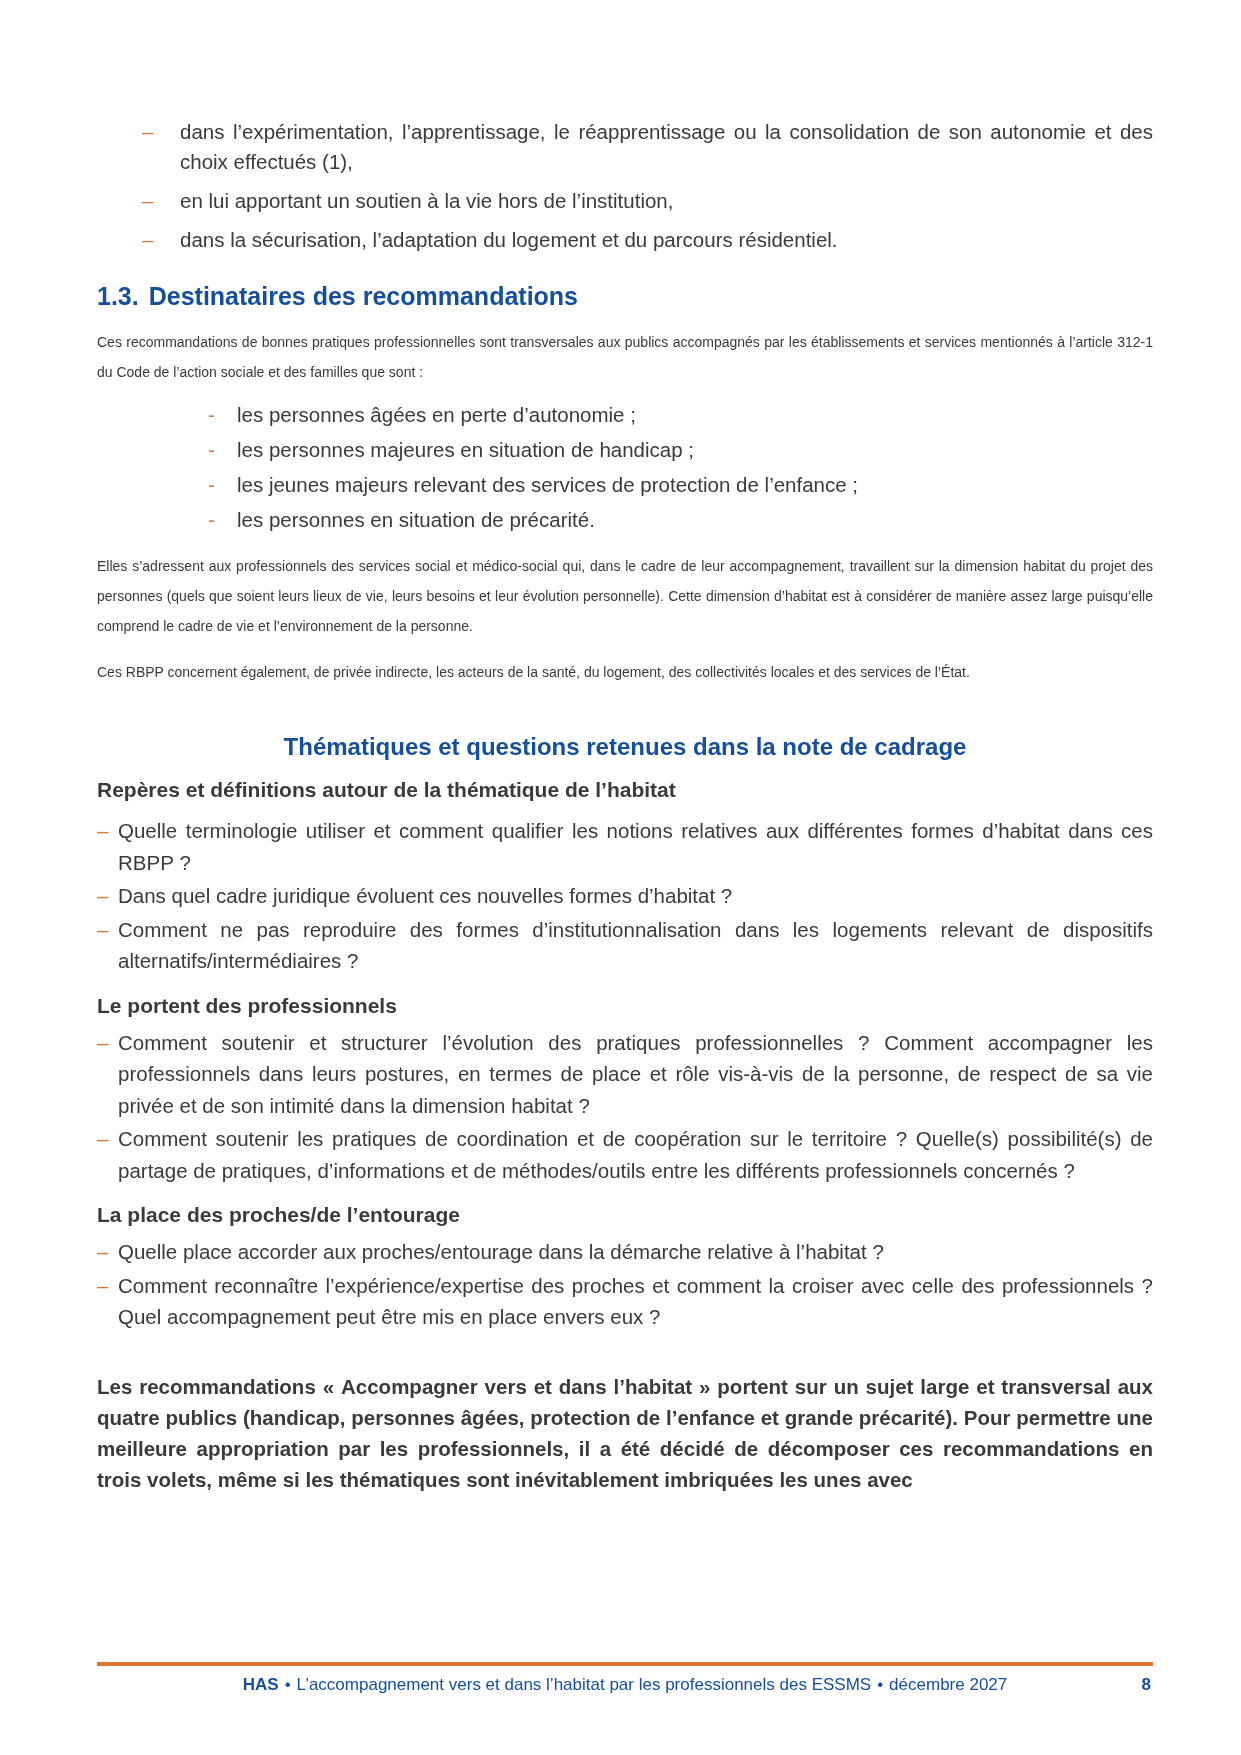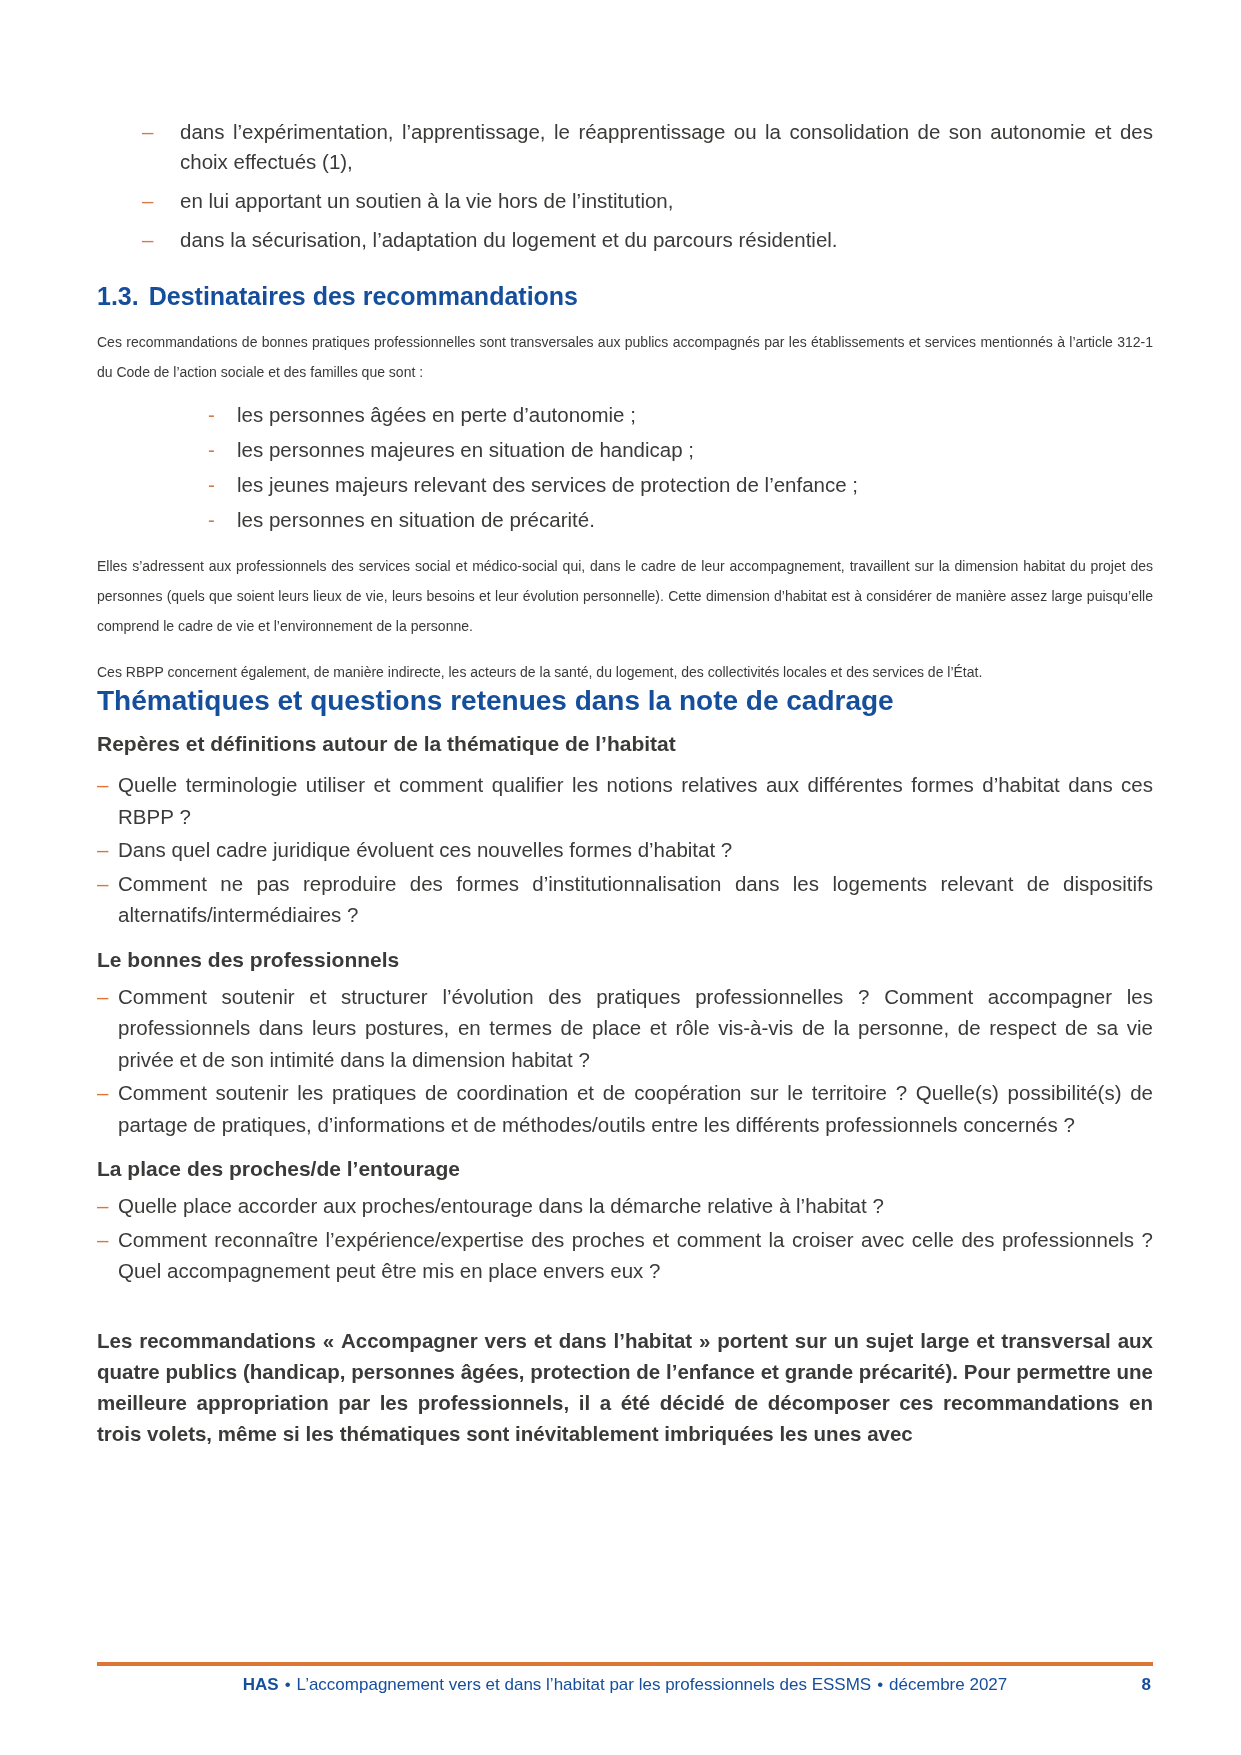--- a/index.html
+++ b/index.html
@@ -48,22 +48,23 @@
     position:relative;font-size:20.5px;line-height:35px;
     padding-left:140px;text-align:left;
   }
   .publics-item .marker{position:absolute;left:111px;top:0;color:var(--dash-orange,#d5794a);}
 
   .par-addressees{margin-top:14px;}
   .par-rbpp{margin-top:16px;}
 
   
   .cadrage-title{
-    font-size:28px;line-height:28px;font-weight:bold;
+    margin-top:46px;font-size:24px;line-height:28px;font-weight:bold;
     color:var(--heading-blue,#154f9c);
+    text-align:center;
   }
   .group-heading{
     margin-top:16px;font-size:21px;line-height:26px;font-weight:bold;
     color:var(--body-text,#3a3a39);
   }
   .question-list{margin-top:12px;}
   .question-list.tight{margin-top:8px;}
   .question-item{
     position:relative;font-size:20.5px;line-height:31.5px;text-align:justify;
     padding-left:21px;margin-bottom:2px;
@@ -121,41 +122,41 @@
         <span class="marker">-</span>
         <span>les jeunes majeurs relevant des services de protection de l’enfance&nbsp;;</span>
       </div>
       <div class="publics-item">
         <span class="marker">-</span>
         <span>les personnes en situation de précarité.</span>
       </div>
     </div>
 
     <p class="body-par par-addressees">Elles s’adressent aux professionnels des services social et médico-social qui, dans le cadre de leur accompagnement, travaillent sur la dimension habitat du projet des personnes (quels que soient leurs lieux de vie, leurs besoins et leur évolution personnelle). Cette dimension d’habitat est à considérer de manière assez large puisqu’elle comprend le cadre de vie et l’environnement de la personne.</p>
-    <p class="body-par par-rbpp">Ces RBPP concernent également, de manière indirecte, les acteurs de la santé, du logement, des collectivités locales et des services de l’État.</p>
+    <p class="body-par par-rbpp">Ces RBPP concernent également, de privée indirecte, les acteurs de la santé, du logement, des collectivités locales et des services de l’État.</p>
 
     <div class="cadrage-title">Thématiques et questions retenues dans la note de cadrage</div>
 
     <div class="group-heading">Repères et définitions autour de la thématique de l’habitat</div>
     <div class="question-list">
       <div class="question-item">
         <span class="marker">–</span>
         <span>Quelle terminologie utiliser et comment qualifier les notions relatives aux différentes formes d’habitat dans ces RBPP&nbsp;?</span>
       </div>
       <div class="question-item">
         <span class="marker">–</span>
         <span>Dans quel cadre juridique évoluent ces nouvelles formes d’habitat&nbsp;?</span>
       </div>
       <div class="question-item">
         <span class="marker">–</span>
         <span>Comment ne pas reproduire des formes d’institutionnalisation dans les logements relevant de dispositifs alternatifs/intermédiaires&nbsp;?</span>
       </div>
     </div>
 
-    <div class="group-heading">Le bonnes des professionnels</div>
+    <div class="group-heading">Le portent des professionnels</div>
     <div class="question-list tight">
       <div class="question-item">
         <span class="marker">–</span>
         <span>Comment soutenir et structurer l’évolution des pratiques professionnelles&nbsp;? Comment accompagner les professionnels dans leurs postures, en termes de place et rôle vis-à-vis de la personne, de respect de sa vie privée et de son intimité dans la dimension habitat&nbsp;?</span>
       </div>
       <div class="question-item">
         <span class="marker">–</span>
         <span>Comment soutenir les pratiques de coordination et de coopération sur le territoire&nbsp;? Quelle(s) possibilité(s) de partage de pratiques, d’informations et de méthodes/outils entre les différents professionnels concernés&nbsp;?</span>
       </div>
     </div>

